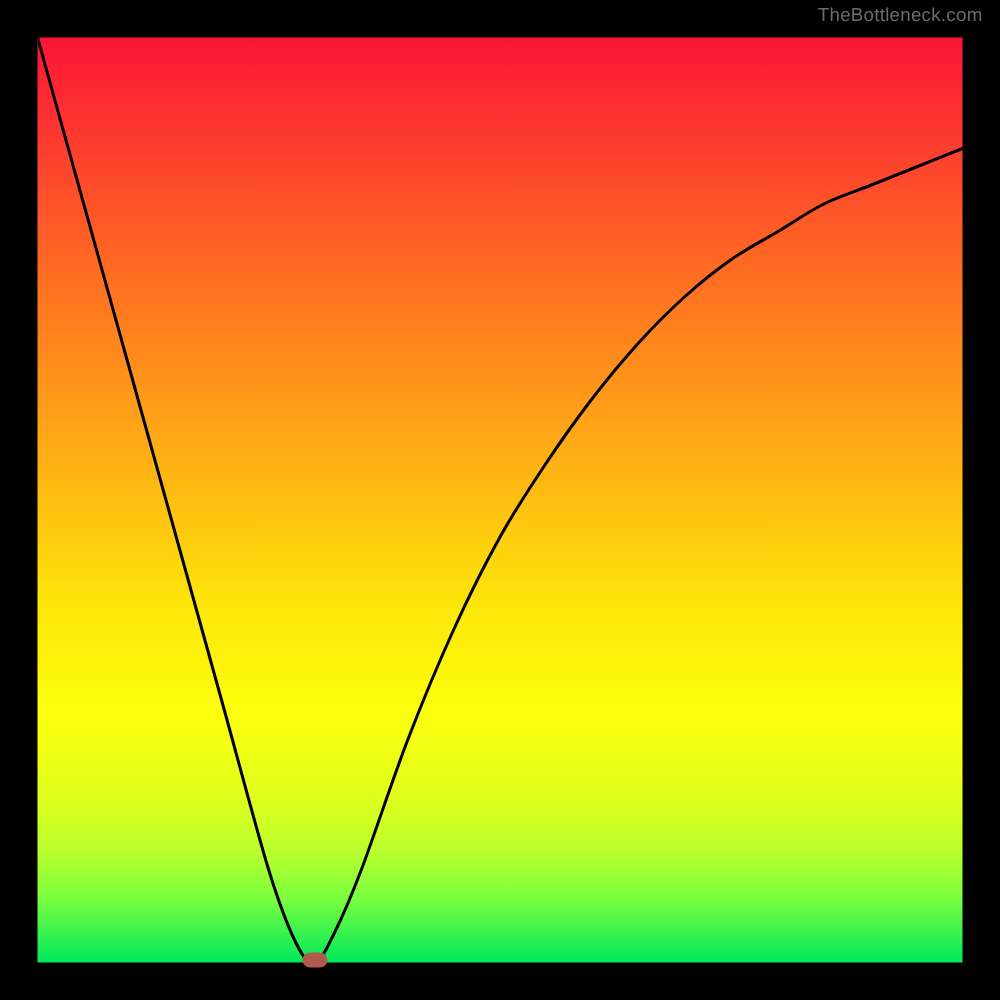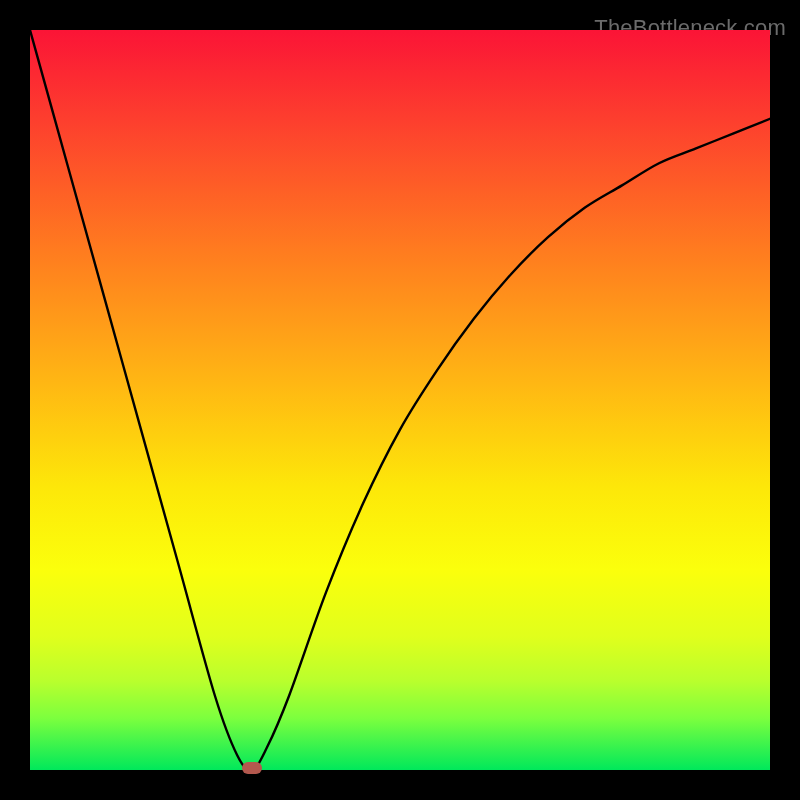--- a/index.html
+++ b/index.html
@@ -29,24 +29,24 @@
       #ffb813 48%,
       #fde809 62%,
       #fbff0c 73%,
       #e0ff1c 82%,
       #b9ff2d 88%,
       #7cff3e 93%,
       #00e85b 100%);
   }
   .watermark {
     position: absolute;
-    top: 15px;
+    top: 4px;
     right: 14px;
     font-family: Arial, Helvetica, sans-serif;
-    font-size: 22px;
+    font-size: 15px;
     color: #6b6b6b;
     letter-spacing: 0.2px;
     user-select: none;
   }
   svg.curve {
     position: absolute;
     left: 0;
     top: 0;
   }
   .marker {

